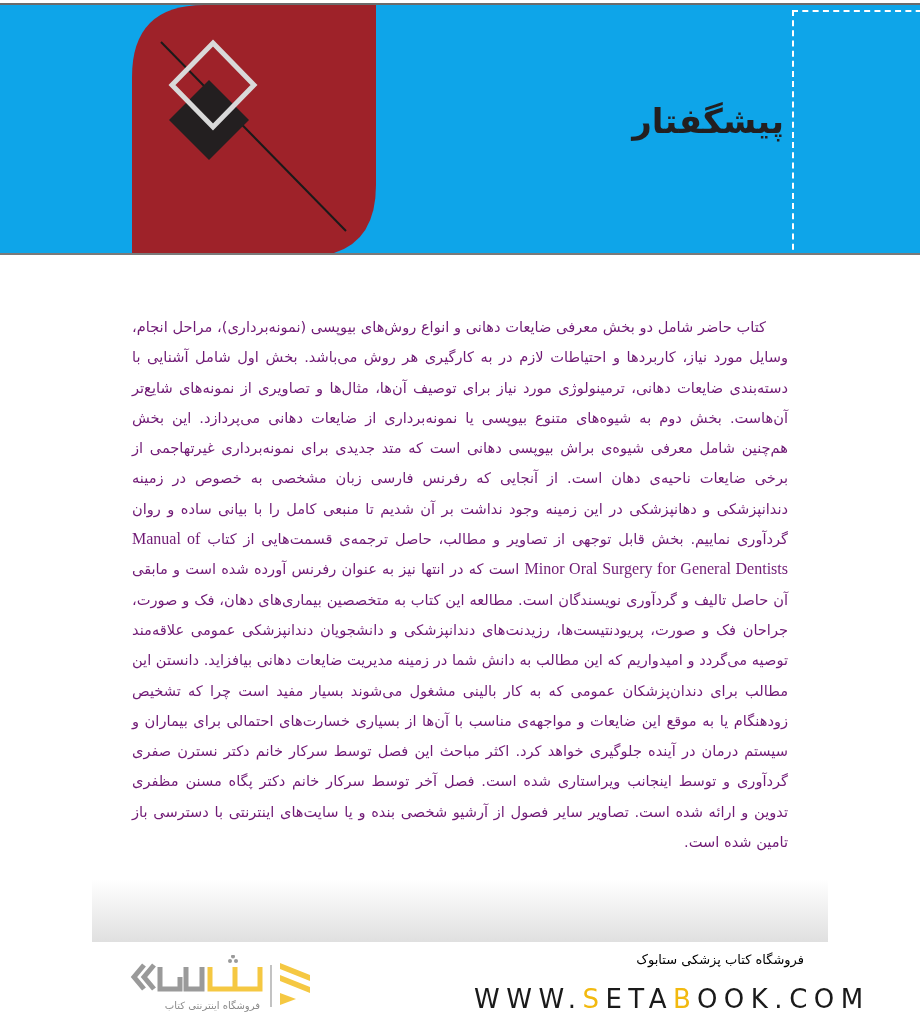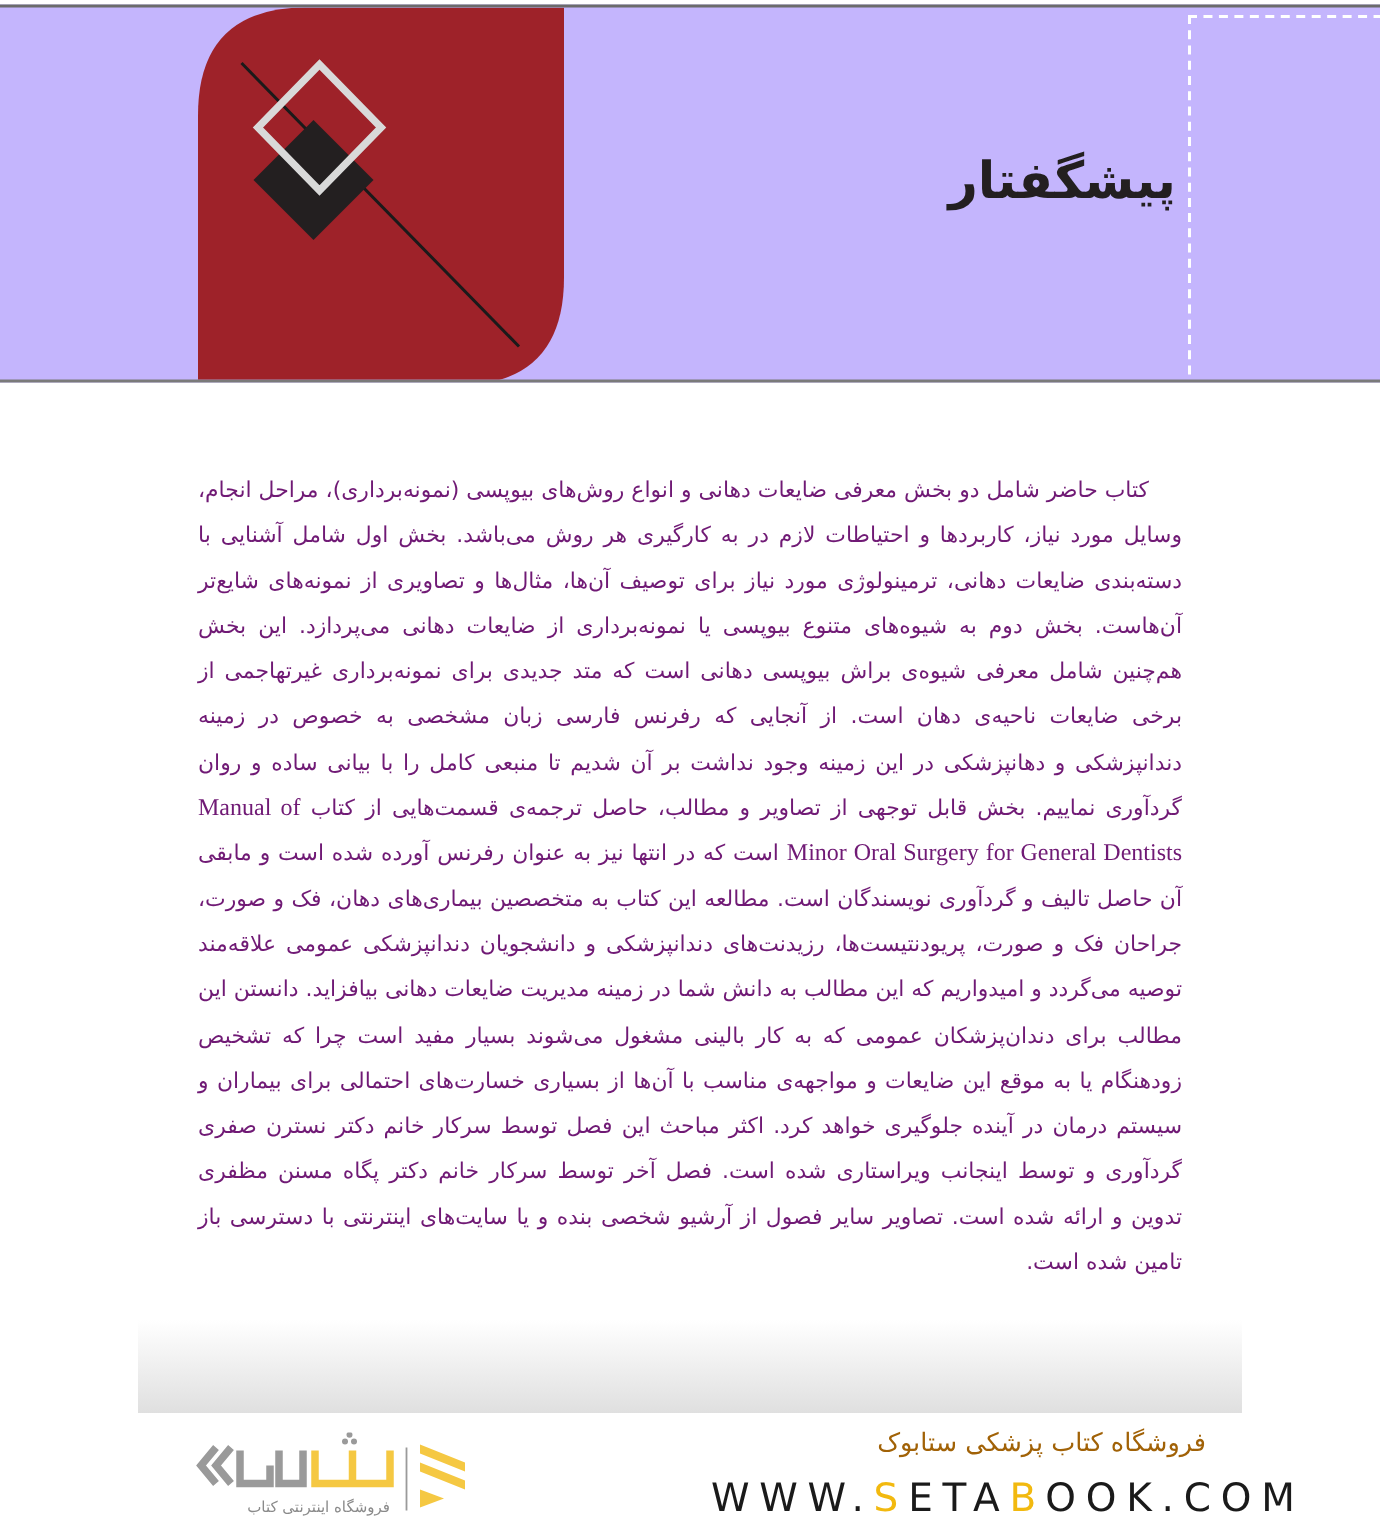--- a/index.html
+++ b/index.html
@@ -1,21 +1,21 @@
 <!DOCTYPE html>
 <html><head>
   <meta charset="utf-8">
   <style>
     * { box-sizing: border-box; margin: 0; padding: 0; }
     html, body { width: 920px; height: 1023px; background: #ffffff; overflow: hidden; }
     body { position: relative; font-family: "DejaVu Sans", sans-serif; }
 
     .header-band {
       position: absolute; left: 0; top: 3px; width: 920px; height: 252px;
-      background: #c4b5fd;
+      background: #0ea5e9;
       border-top: 2px solid #6b6b6b;
       border-bottom: 2px solid #7a7a7a;
       overflow: hidden;
     }
     .header-band .deco-svg { position: absolute; left: 0; top: 0; }
     .dashed-frame {
       position: absolute; left: 792px; top: 5px; width: 140px; height: 260px;
       border-left: 2px dashed #ffffff; border-top: 2px dashed #ffffff;
     }
     .chapter-title {
@@ -38,21 +38,21 @@
       background: linear-gradient(to bottom, rgba(255,255,255,0) 0%, rgba(220,220,220,0.9) 100%);
     }
 
     .footer-logo { position: absolute; left: 130px; top: 955px; width: 180px; height: 60px; }
     .logo-tagline {
       position: absolute; left: 140px; top: 1000px; width: 120px;
       font-size: 10px; color: #8a8a8a; direction: rtl; text-align: right;
     }
     .store-name {
       position: absolute; right: 116px; top: 952px;
-      direction: rtl; font-size: 17px; color: #a16207;
+      direction: rtl; font-size: 13px; color: #000000;
     }
     .store-url {
       position: absolute; left: 474px; top: 984px;
       font-family: "DejaVu Sans", sans-serif; font-size: 26px;
       letter-spacing: 6.5px; color: #1a1a1a; font-weight: 500;
     }
     .store-url .hl { color: #f2b90f; }
   </style>
 </head>
 <body>

